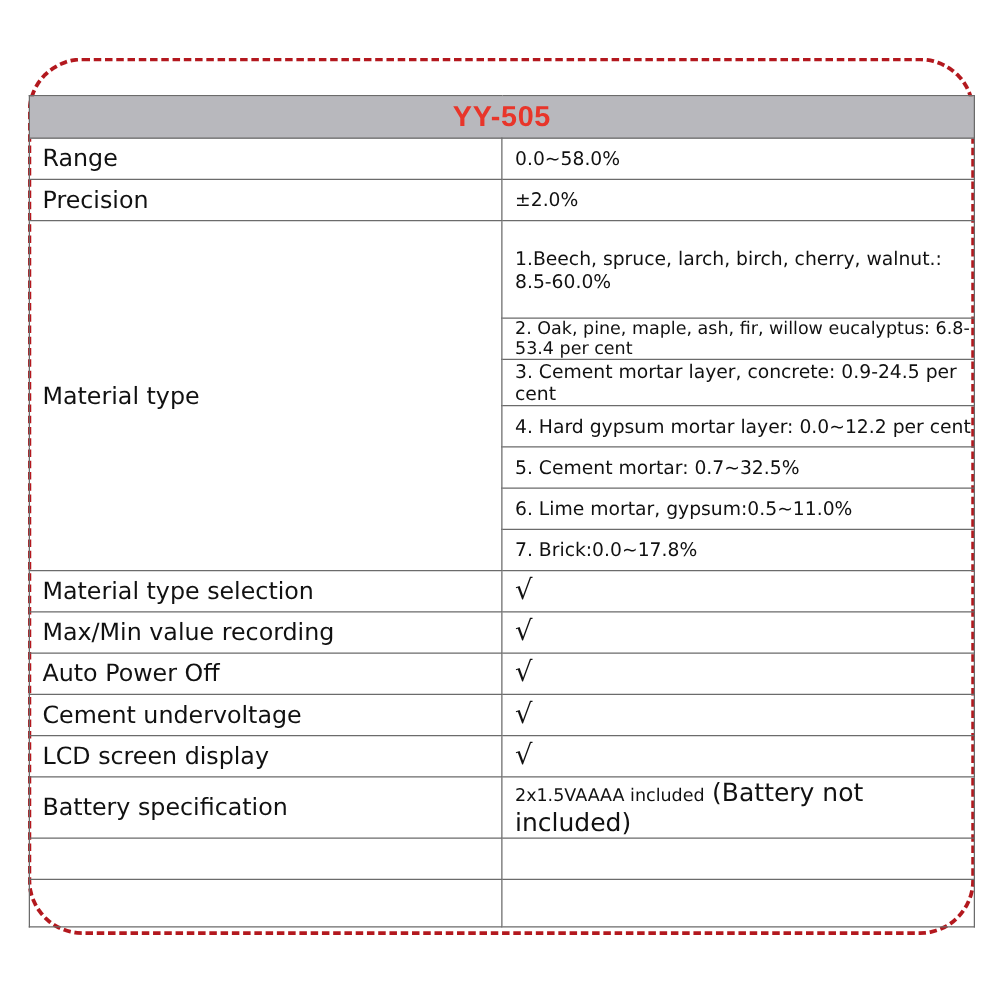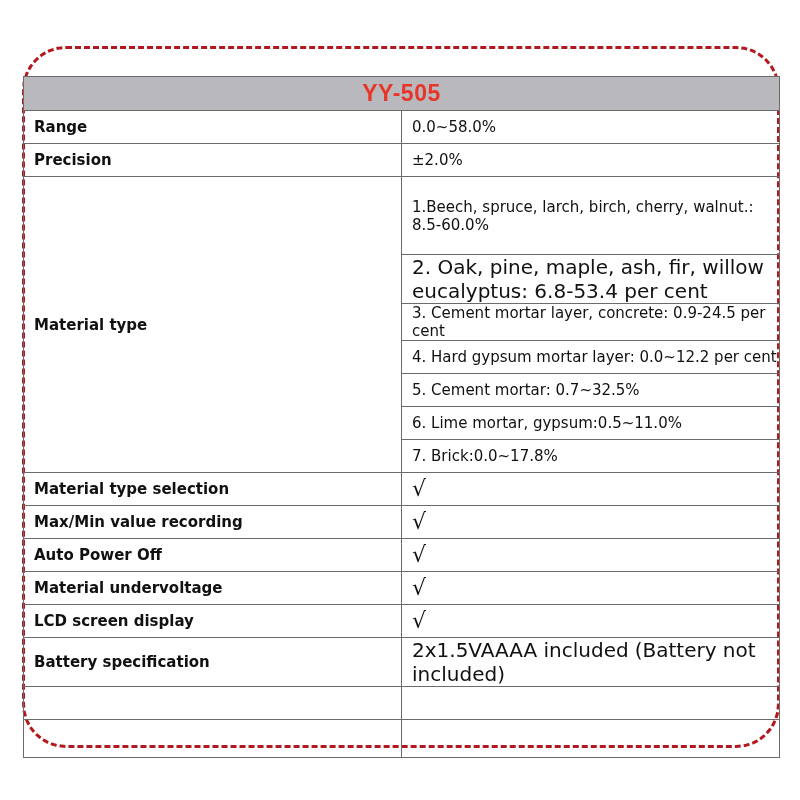--- a/index.html
+++ b/index.html
@@ -10,28 +10,28 @@
   }
   .tbl {
     position:absolute; left:23px; top:76px; width:757px;
     border-collapse:collapse; table-layout:fixed;
   }
   .tbl td { border:1.5px solid #6b6b6b; padding:0 0 0 10px; color:#111; box-sizing:border-box; }
   .hdr td {
     background:#b8b8bd; height:34px; text-align:center; padding:0;
     color:#e8352a; font-family:"Liberation Sans", sans-serif; font-weight:bold; font-size:23px; letter-spacing:0.5px;
   }
-  .lbl { font-weight:bold; font-size:15px; width:240px; }
+  .lbl { font-weight:normal; font-size:19px; width:240px; }
   .val { font-size:15px;margin-top:17px; }
   .r33 td { height:33px; }
   .r67 td { height:78px; }
   .r38 td { height:38px; }
   .check { font-size:22px; font-family:"DejaVu Sans", sans-serif; line-height:1; }
   .big { font-size:20px; margin-left:6px; }
-  .small { font-size:20px; }
+  .small { font-size:14px; }
 </style>
 </head>
 <body>
 
 <div class="frame"></div>
 
 <table class="tbl">
   <tbody>
       <tr class="hdr">
     <td colspan="2">YY-505</td>
@@ -72,21 +72,21 @@
   </tr>
   <tr class="r33">
     <td class="lbl">Max/Min value recording</td>
     <td class="val check">√</td>
   </tr>
   <tr class="r33">
     <td class="lbl">Auto Power Off</td>
     <td class="val check">√</td>
   </tr>
   <tr class="r33">
-    <td class="lbl">Material undervoltage</td>
+    <td class="lbl">Cement undervoltage</td>
     <td class="val check">√</td>
   </tr>
   <tr class="r33">
     <td class="lbl">LCD screen display</td>
     <td class="val check">√</td>
   </tr>
   <tr class="r33">
     <td class="lbl">Battery specification</td>
     <td class="val"><span class="small">2x1.5VAAAA included</span><span class="big">(Battery not included)</span></td>
   </tr>

